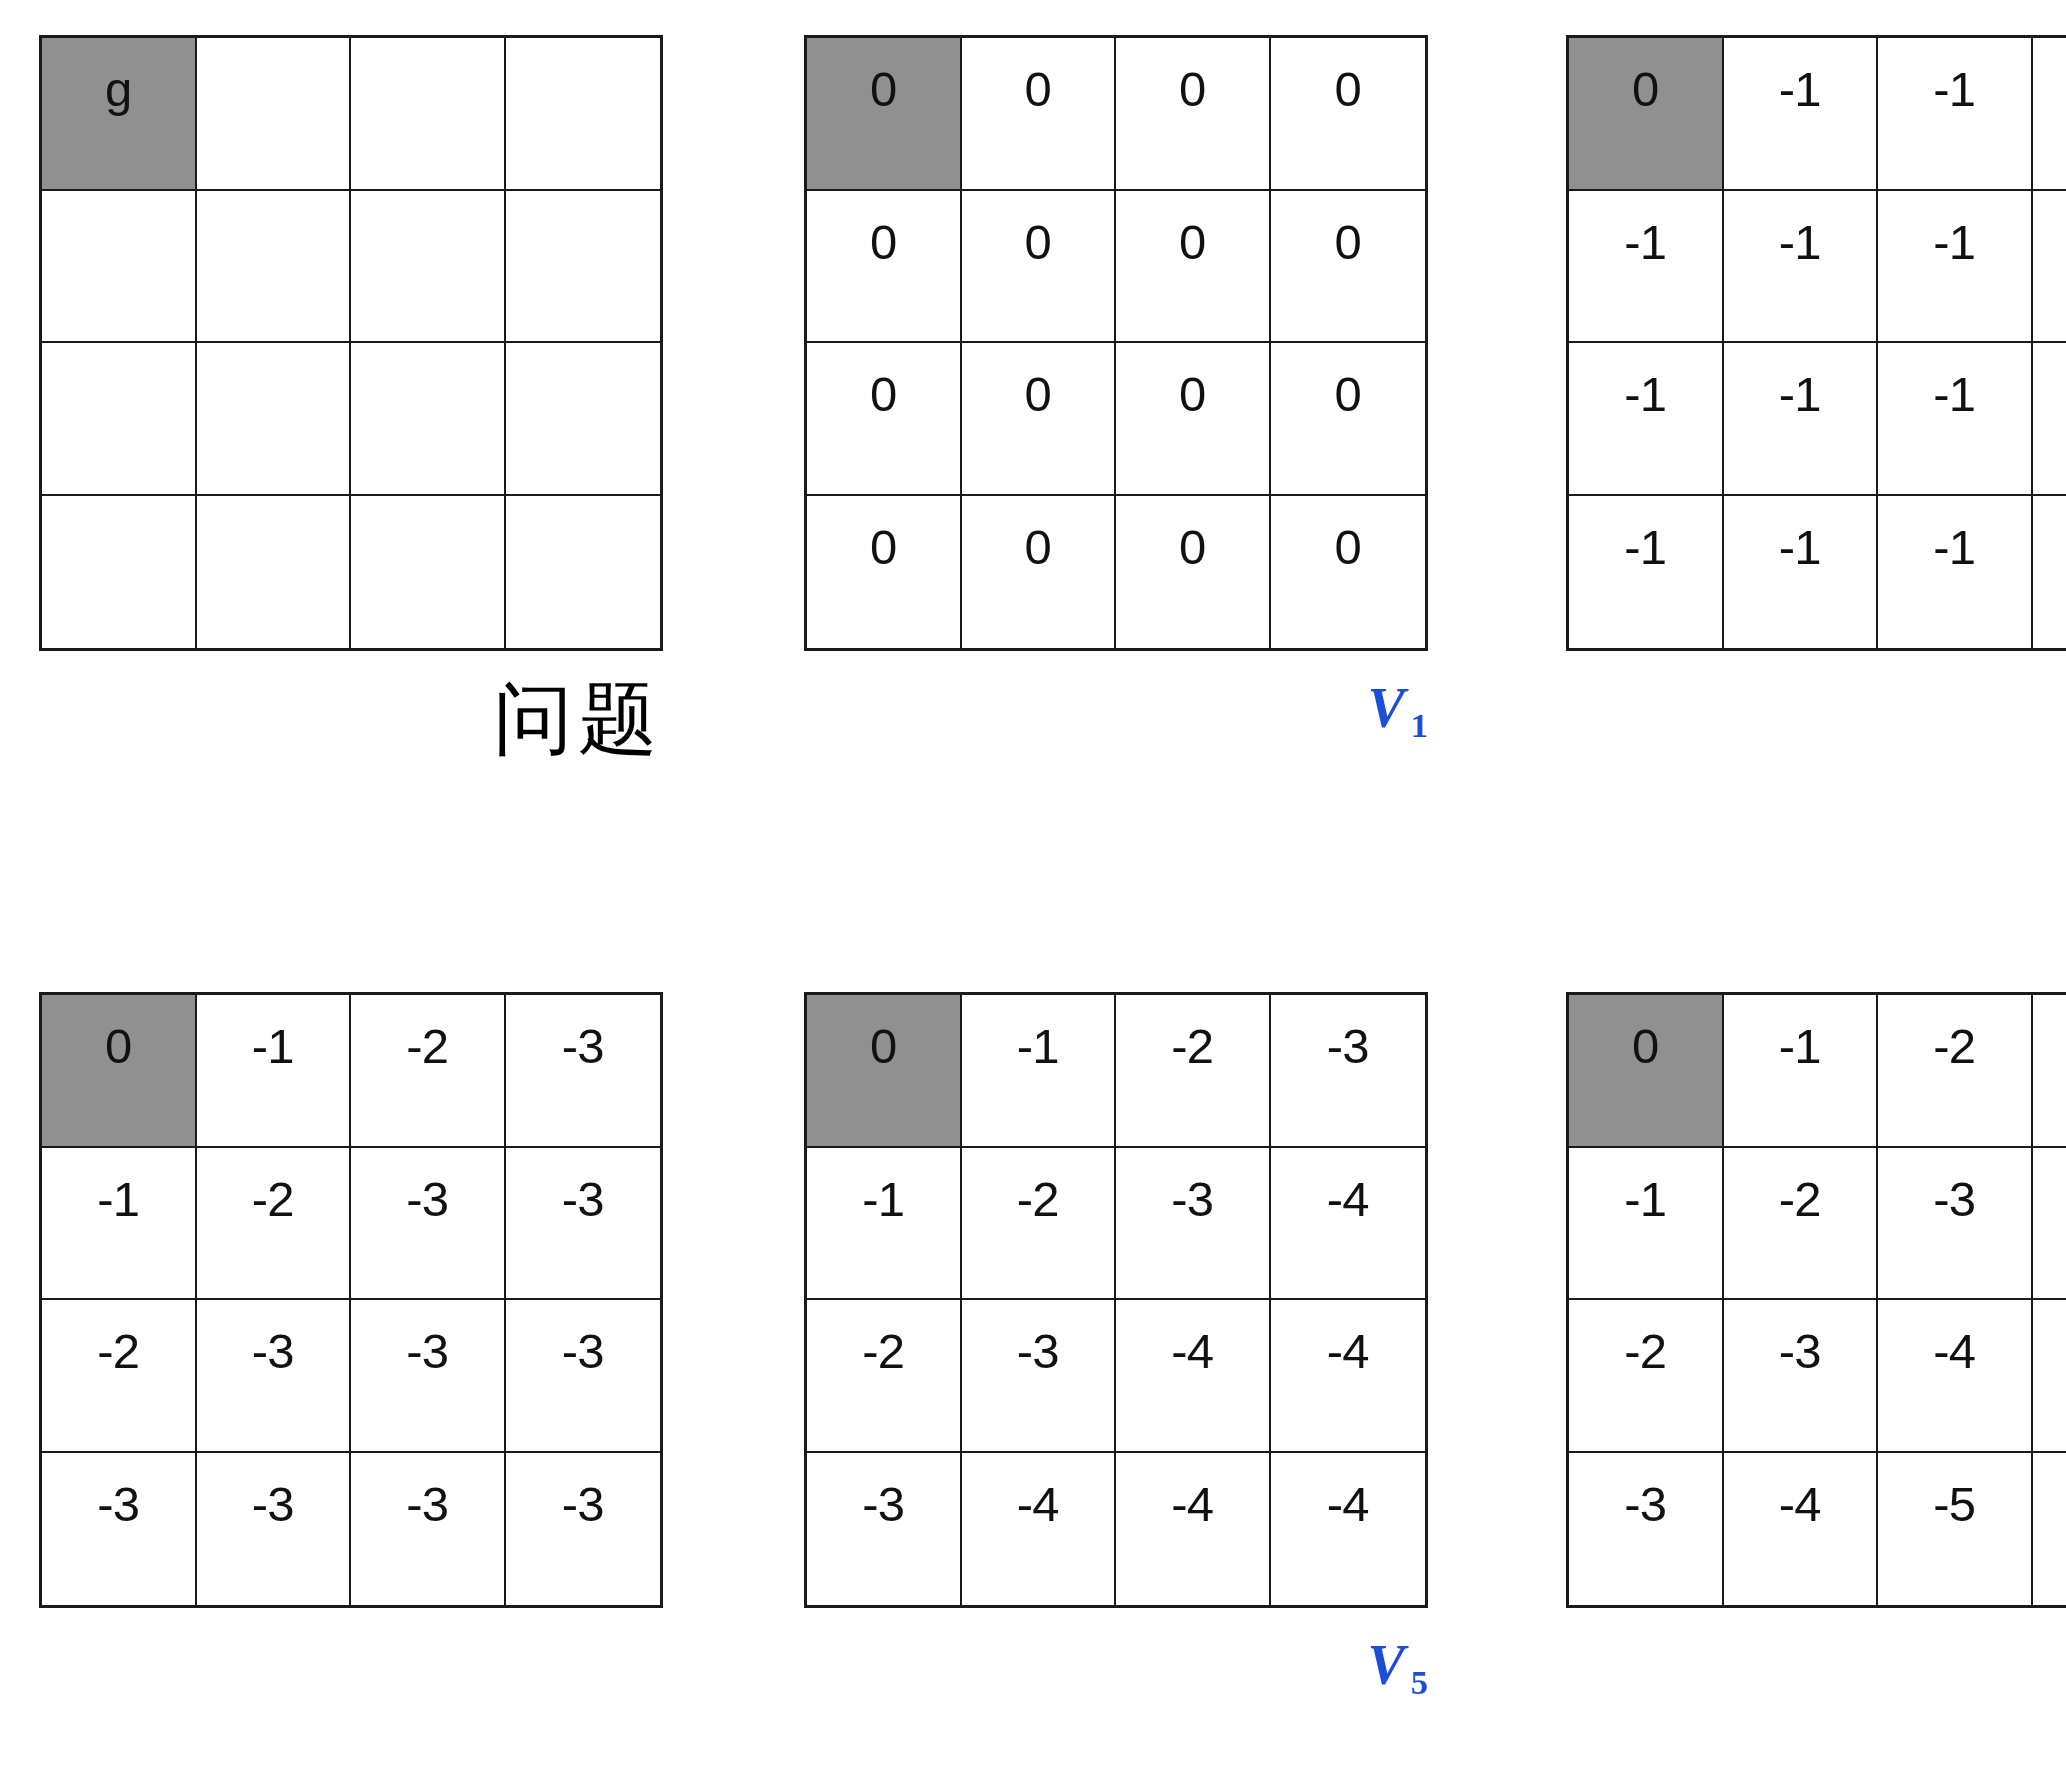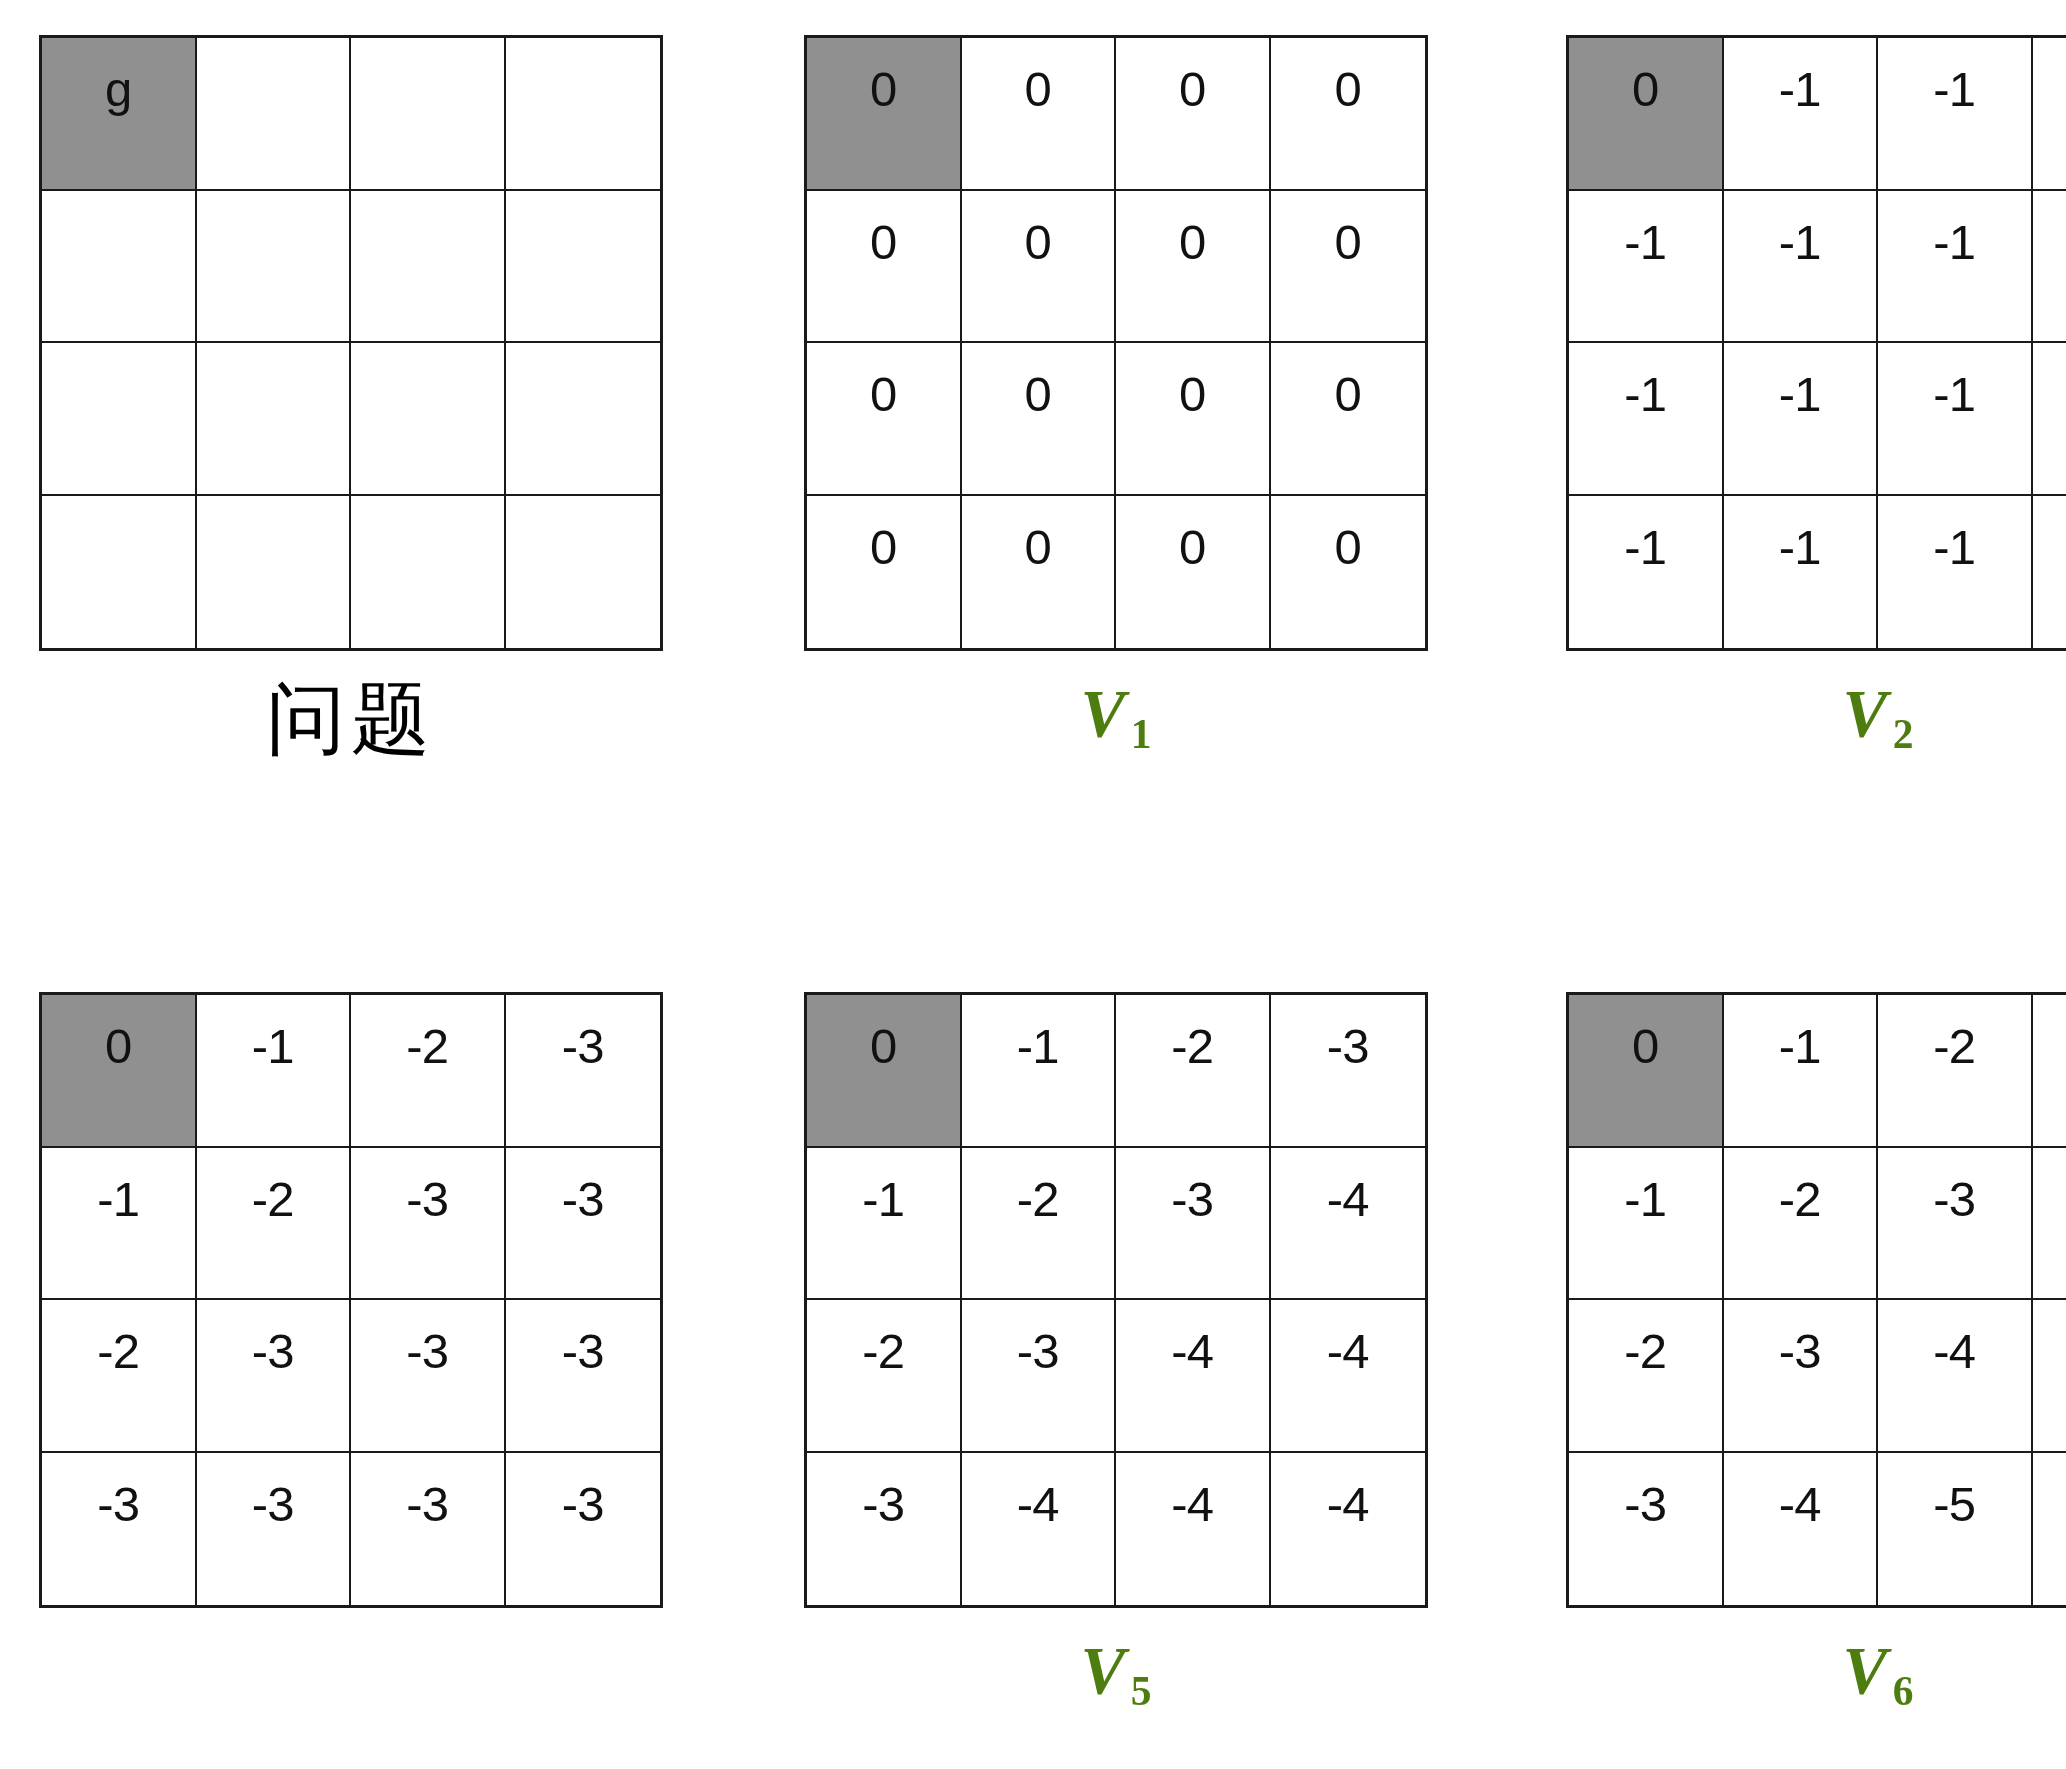--- a/index.html
+++ b/index.html
@@ -61,30 +61,30 @@
     letter-spacing: -0.8px;
   }
 
   .cell.shaded { background: #909090; }
 
   .caption {
     position: absolute;
     top: 645px;
     left: 0;
     width: 624px;
-    text-align: center;
+    text-align: right;
     white-space: nowrap;
   }
 
   .caption .vlabel {
     font-family: "Liberation Serif", serif;
     font-weight: bold;
     font-style: italic;
-    font-size: 67px;
-    color: #4d7c0f;
+    font-size: 56px;
+    color: #1d4ed8;
     line-height: 1;
     letter-spacing: 1.7px;
   }
   .caption .vlabel sub {
     font-family: "Liberation Serif", serif;
     font-style: normal;
     font-weight: bold;
     font-size: 0.62em;
     vertical-align: -0.30em;
     letter-spacing: 0;

